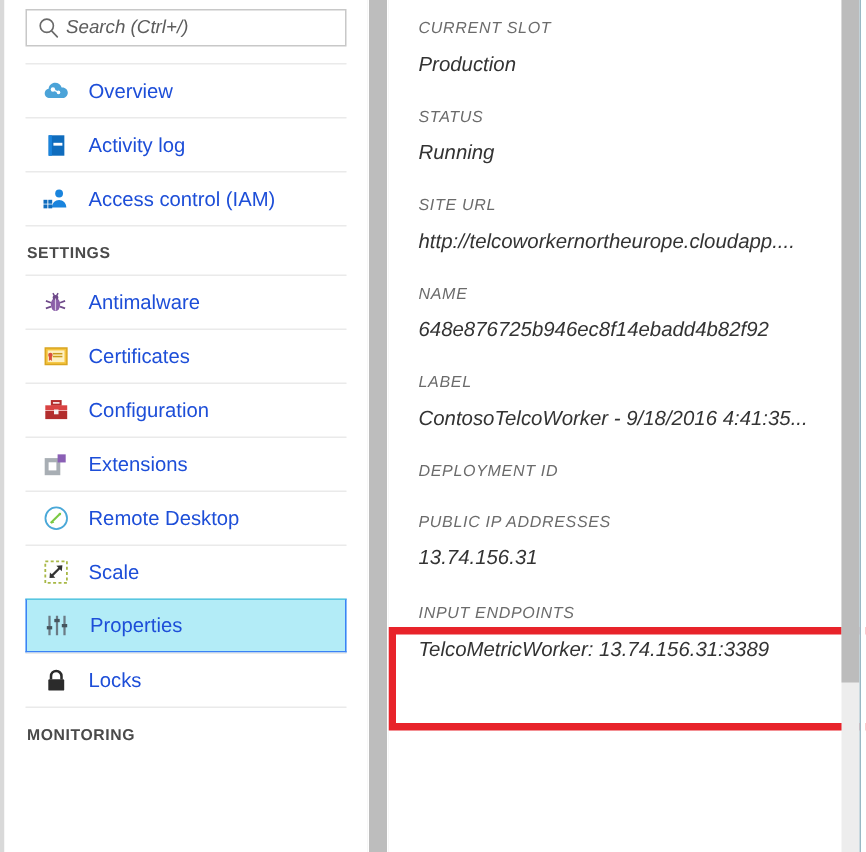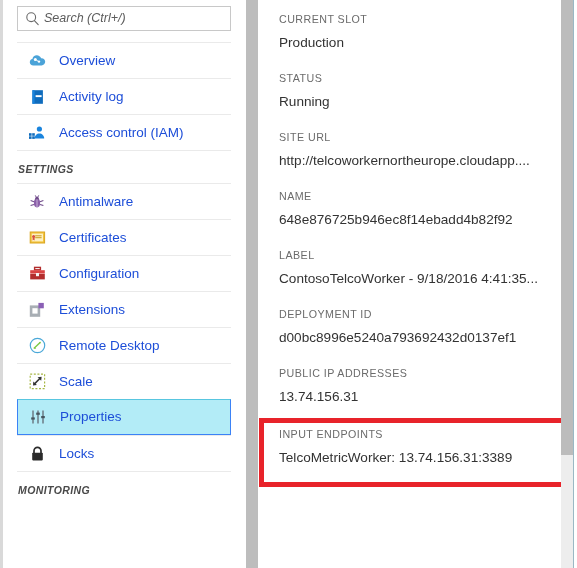--- a/index.html
+++ b/index.html
@@ -88,21 +88,20 @@
 
   .menu-group-header {
     font-size: 10.5px;
     font-weight: bold;
     letter-spacing: 0.4px;
     color: #4a4a4a;
     padding: 12px 0 8px 1px;
     text-transform: uppercase;
     border-top: 1px solid #eaeaea;
     margin-top: 0;
-    font-style: italic;
   }
   .menu-group-header.first-group {
     border-top: 1px solid #eaeaea;
   }
 
   .menu-item {
     display: flex;
     align-items: center;
     height: 36px;
     border-top: 1px solid #eaeaea;
@@ -144,20 +143,21 @@
     cursor: col-resize;
   }
 
   
   .detail-panel {
     position: relative;
     flex: 1 1 auto;
     height: 568px;
     background: #ffffff;
     overflow: hidden;
+    font-style: italic;
   }
   .detail-inner {
     padding: 13px 0 0 20px;
   }
   .prop-block {
     margin-bottom: 21px;
   }
   .prop-label {
     font-size: 10.7px;
     letter-spacing: 0.45px;
@@ -415,21 +415,20 @@
         <div class="prop-value">648e876725b946ec8f14ebadd4b82f92</div>
       </div>
 
       <div class="prop-block">
         <div class="prop-label">LABEL</div>
         <div class="prop-value">ContosoTelcoWorker - 9/18/2016 4:41:35...</div>
       </div>
 
       <div class="prop-block">
         <div class="prop-label">DEPLOYMENT ID</div>
-        <div class="prop-value">d00bc8996e5240a793692432d0137ef1</div>
       </div>
 
       <div class="prop-block highlighted" style="margin-bottom:23px;">
         <div class="prop-label">PUBLIC IP ADDRESSES</div>
         <div class="prop-value">13.74.156.31</div>
       </div>
 
       <div class="prop-block">
         <div class="prop-label">INPUT ENDPOINTS</div>
         <div class="prop-value">TelcoMetricWorker: 13.74.156.31:3389</div>

